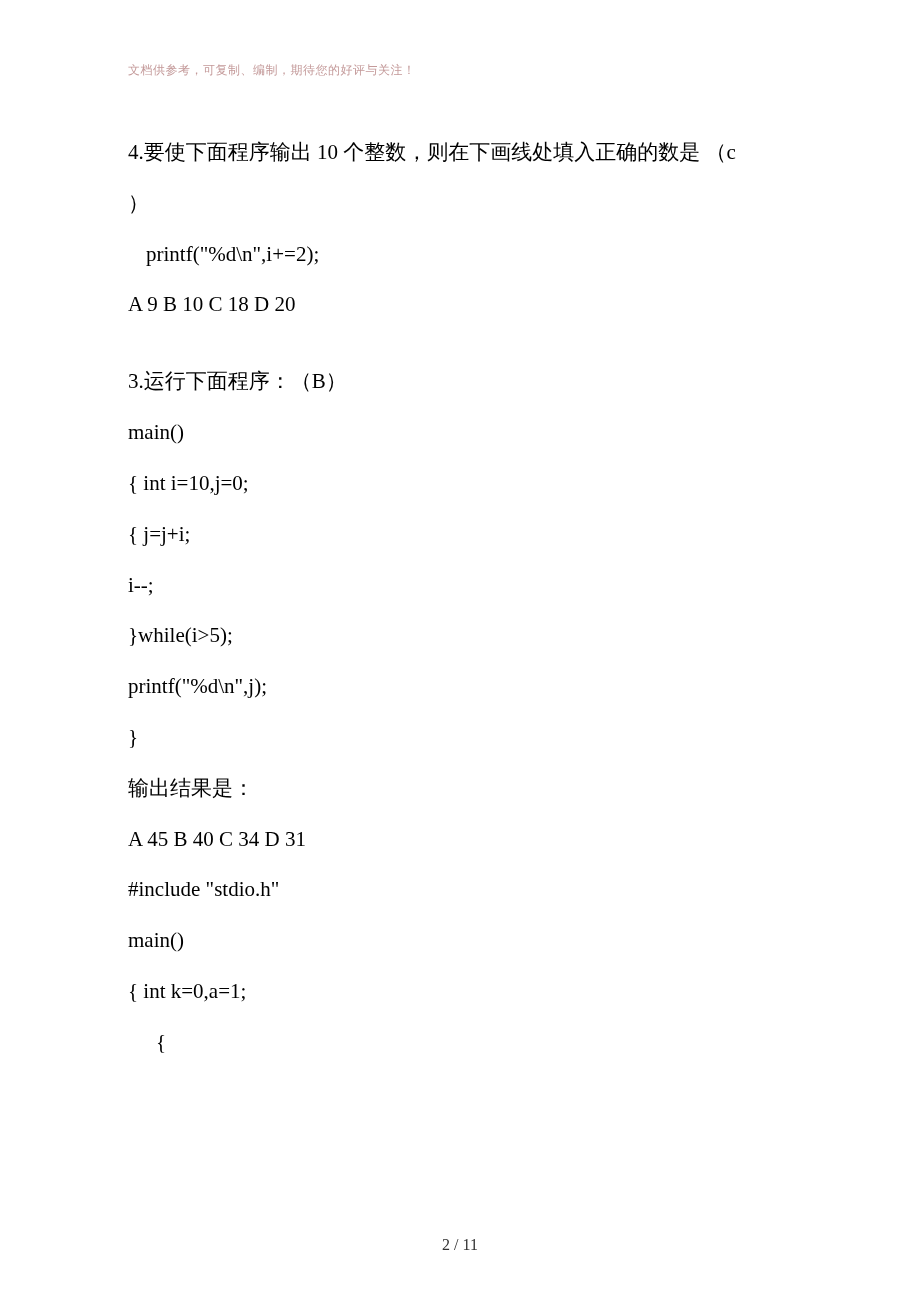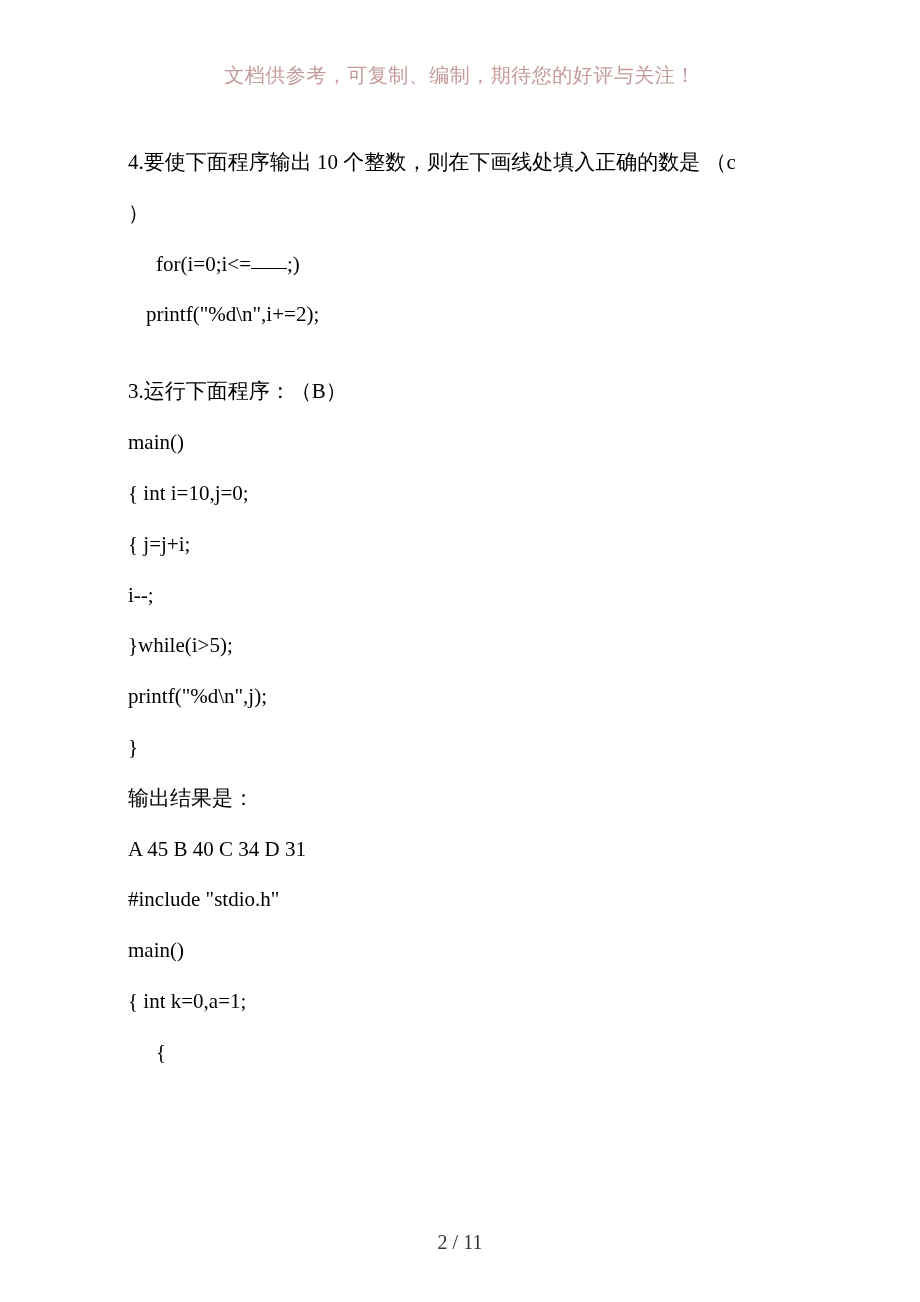--- a/index.html
+++ b/index.html
@@ -7,42 +7,41 @@
     background: #ffffff;
     width: 920px;
     height: 1302px;
     font-family: "Times New Roman", "SimSun", serif;
     position: relative;
   }
   .page {
     padding: 62px 128px 0 128px;
   }
   .header-note {
-    text-align: center;
     color: #c49a9a;
-    font-size: 20px;
+    font-size: 12px;
     font-family: "SimSun", serif;
     letter-spacing: 0.5px;
     margin-bottom: 48px;
   }
   .content {
     color: #000000;
     font-size: 21px;
     line-height: 2.42;
   }
   .content p {
     margin: 0;
   }
   .footer {
     position: absolute;
     bottom: 48px;
     left: 0;
     width: 100%;
     text-align: center;
-    font-size: 20px;
+    font-size: 16px;
     color: #333333;
     font-family: "Times New Roman", serif;
   }
   .indent-med { padding-left: 28px; }
   .indent-mid { padding-left: 18px; }
   .blank {
     display: inline-block;
     border-bottom: 1px solid #000;
     width: 36px;
     vertical-align: baseline;
@@ -54,24 +53,22 @@
 <body>
 
 <div class="page">
 
   <div class="header-note">文档供参考，可复制、编制，期待您的好评与关注！</div>
 
   <div class="content">
 
     <p> 4.要使下面程序输出 10 个整数，则在下画线处填入正确的数是 （c</p>
     <p>）</p>
-    <p class="indent-med">
-      <span>for(i=0;i&lt;=</span><span class="blank"></span><span>;)</span>
-    </p>
     <p class="indent-mid">printf("%d\n",i+=2);</p>
+    <p>A    9      B    10       C    18    D    20</p>
 
     <p style="height:26px;"></p>
 
     <p>3.运行下面程序：（B）</p>
     <p>main()</p>
     <p>{ int i=10,j=0;</p>
     <p>{ j=j+i;</p>
     <p>i--;</p>
     <p>}while(i&gt;5);</p>
     <p>printf("%d\n",j);</p>

